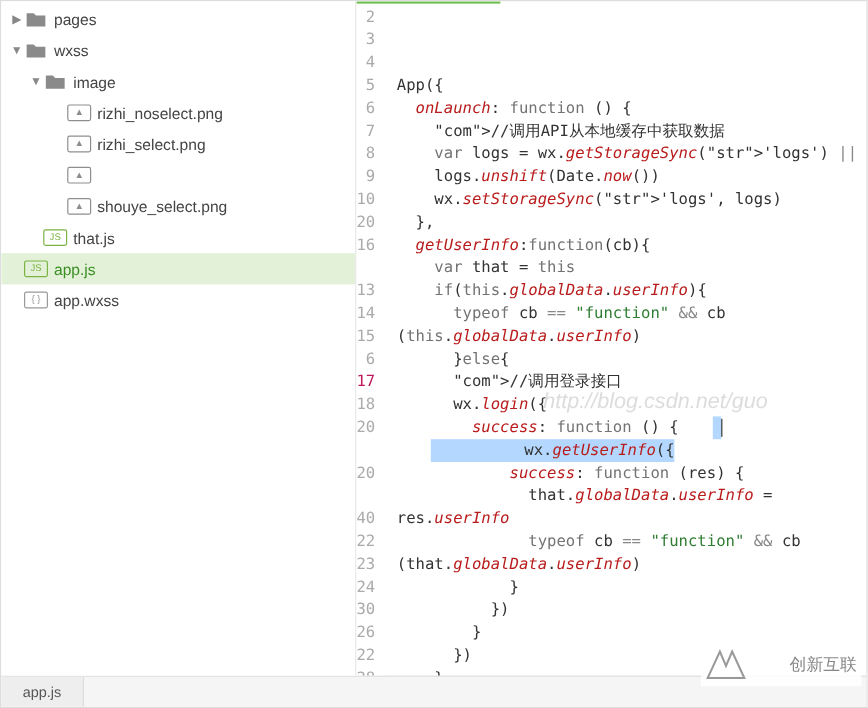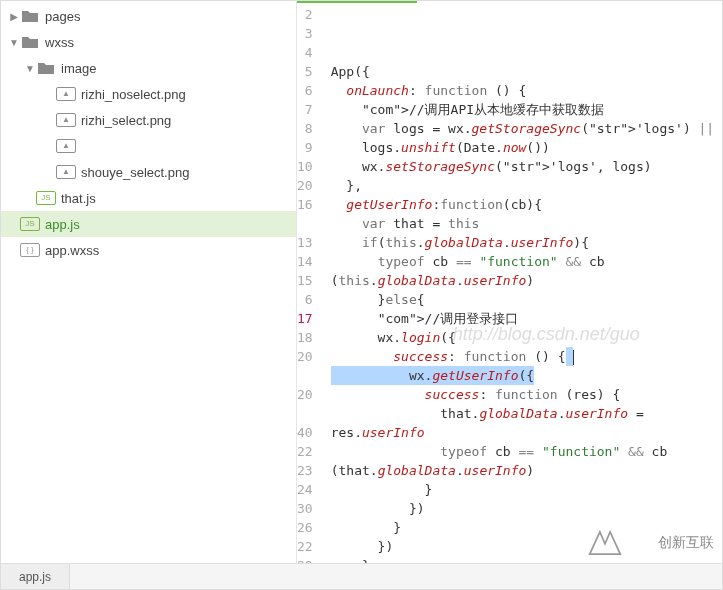--- a/index.html
+++ b/index.html
@@ -102,20 +102,21 @@
   position: relative;
 }
 .code .line { height: 19px; }
 .kw { color: #737373; }        
 .fn { color: #b91c1c; font-style: italic; }        
 .str { color: #2e7d32; }       
 .op { color: #888; }           
 .sel-bg {
   background: #b3d7ff;
   display: inline-block;
+  margin-left: 28px;
 }
 .caret {
   border-left: 1px solid #333;
   display:inline-block;
   height:15px;
   vertical-align: middle;
 }
 .watermark {
   position: absolute;
   top: 324px;
@@ -138,21 +139,21 @@
   height: 100%;
   line-height: 26px;
   background: #eee;
   border-right: 1px solid #ddd;
   color: #555;
   font-size: 12px;
 }
 .brand {
   position: absolute;
   right: 4px;
-  bottom: 28px;
+  bottom: 17px;
   height: 36px;
   display: flex;
   align-items: center;
   color: #888;
   font-size: 14px;
   background: rgba(255,255,255,0.85);
   padding: 2px 4px;
   gap: 32px;
 }
 .brand .logo {

